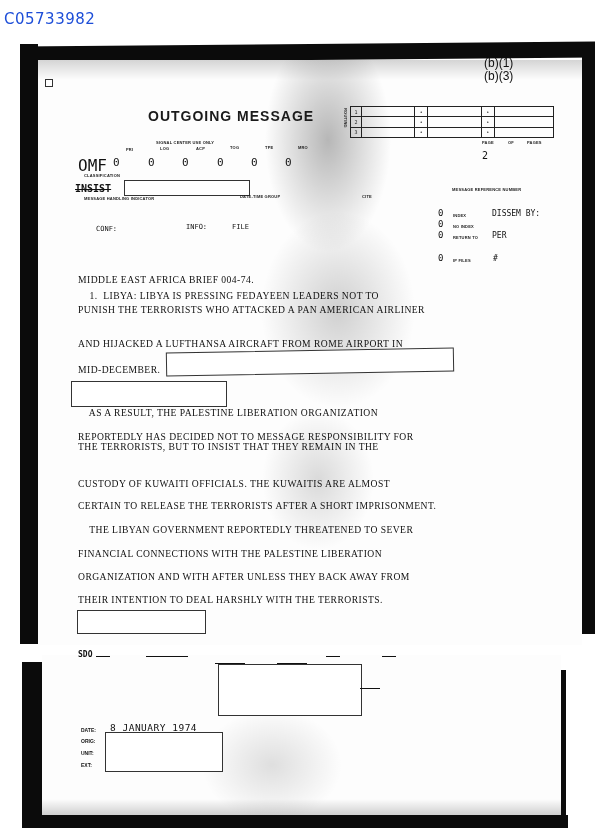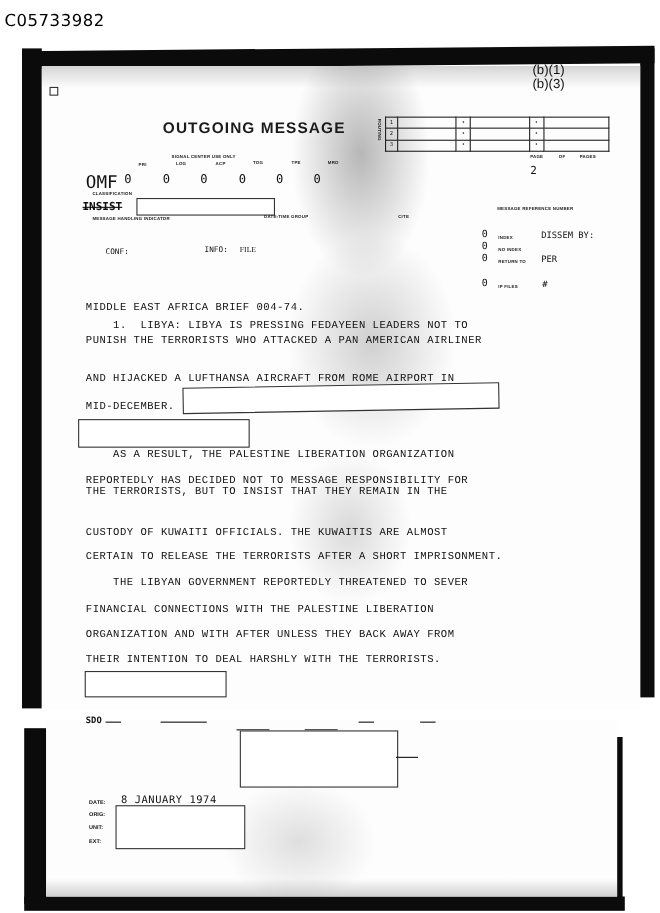--- a/index.html
+++ b/index.html
@@ -15,21 +15,21 @@
       font-family: "DejaVu Sans Mono", monospace;
       color: #111;
     }
     .doc-id {
       position: absolute;
       left: 4px;
       top: 10px;
       font-family: "DejaVu Sans", sans-serif;
       font-size: 15px;
       letter-spacing: 0.5px;
-      color: #000000;
+      color: #1d4ed8;
     }
     
     .frame {
       position: absolute;
       background: #0b0b0b;
     }
     .frame-top { left: 20px; top: 44px; width: 575px; height: 16px; transform: skewY(-0.5deg); }
     .frame-left-upper { left: 20px; top: 44px; width: 18px; height: 600px; }
     .frame-right-upper { left: 582px; top: 44px; width: 13px; height: 590px; }
     .frame-left-lower-body { left: 22px; top: 662px; width: 20px; height: 160px; }
@@ -141,21 +141,21 @@
       text-align: right;
     }
     .check-box {
       position: absolute;
       left: 438px;
       font-size: 9px;
     }
     .body-line {
       position: absolute;
       left: 78px;
-      font-family: Liberation Mono, monospace;
+      font-family: Liberation Serif, serif;
       font-size: 9.6px;
       letter-spacing: 0.45px;
       color: #111;
       white-space: nowrap;
     }
     .hr {
       position: absolute;
       height: 1px;
       background: #111;
     }
@@ -235,21 +235,21 @@
 <div class="tiny" style="left:84px; top:173px;">CLASSIFICATION</div>
 <div class="secret">INSIST</div>
 <div class="redaction" style="left:124px; top:180px; width:124px; height:14px;"></div>
 <div class="tiny" style="left:84px; top:196px;">MESSAGE HANDLING INDICATOR</div>
 <div class="tiny" style="left:240px; top:194px;">DATE-TIME GROUP</div>
 <div class="tiny" style="left:362px; top:194px;">CITE</div>
 <div class="tiny" style="left:452px; top:187px;">MESSAGE REFERENCE NUMBER</div>
 
 <div class="form-label" style="left:96px; top:225px;">CONF:</div>
 <div class="form-label" style="left:186px; top:223px;">INFO:</div>
-<div class="form-label" style="left:218px; top:223px;font-family:Liberation Serif, serif;">FILE</div>
+<div class="form-label" style="left:232px; top:223px;">FILE</div>
 
 <div class="check-box" style="top:208px;">0</div>
 <div class="tiny" style="left:453px; top:213px;">INDEX</div>
 <div class="check-box" style="top:219px;">0</div>
 <div class="tiny" style="left:453px; top:224px;">NO INDEX</div>
 <div class="check-box" style="top:230px;">0</div>
 <div class="tiny" style="left:453px; top:235px;">RETURN TO</div>
 <div class="check-box" style="top:253px;">0</div>
 <div class="tiny" style="left:453px; top:258px;">IP FILES</div>
 

